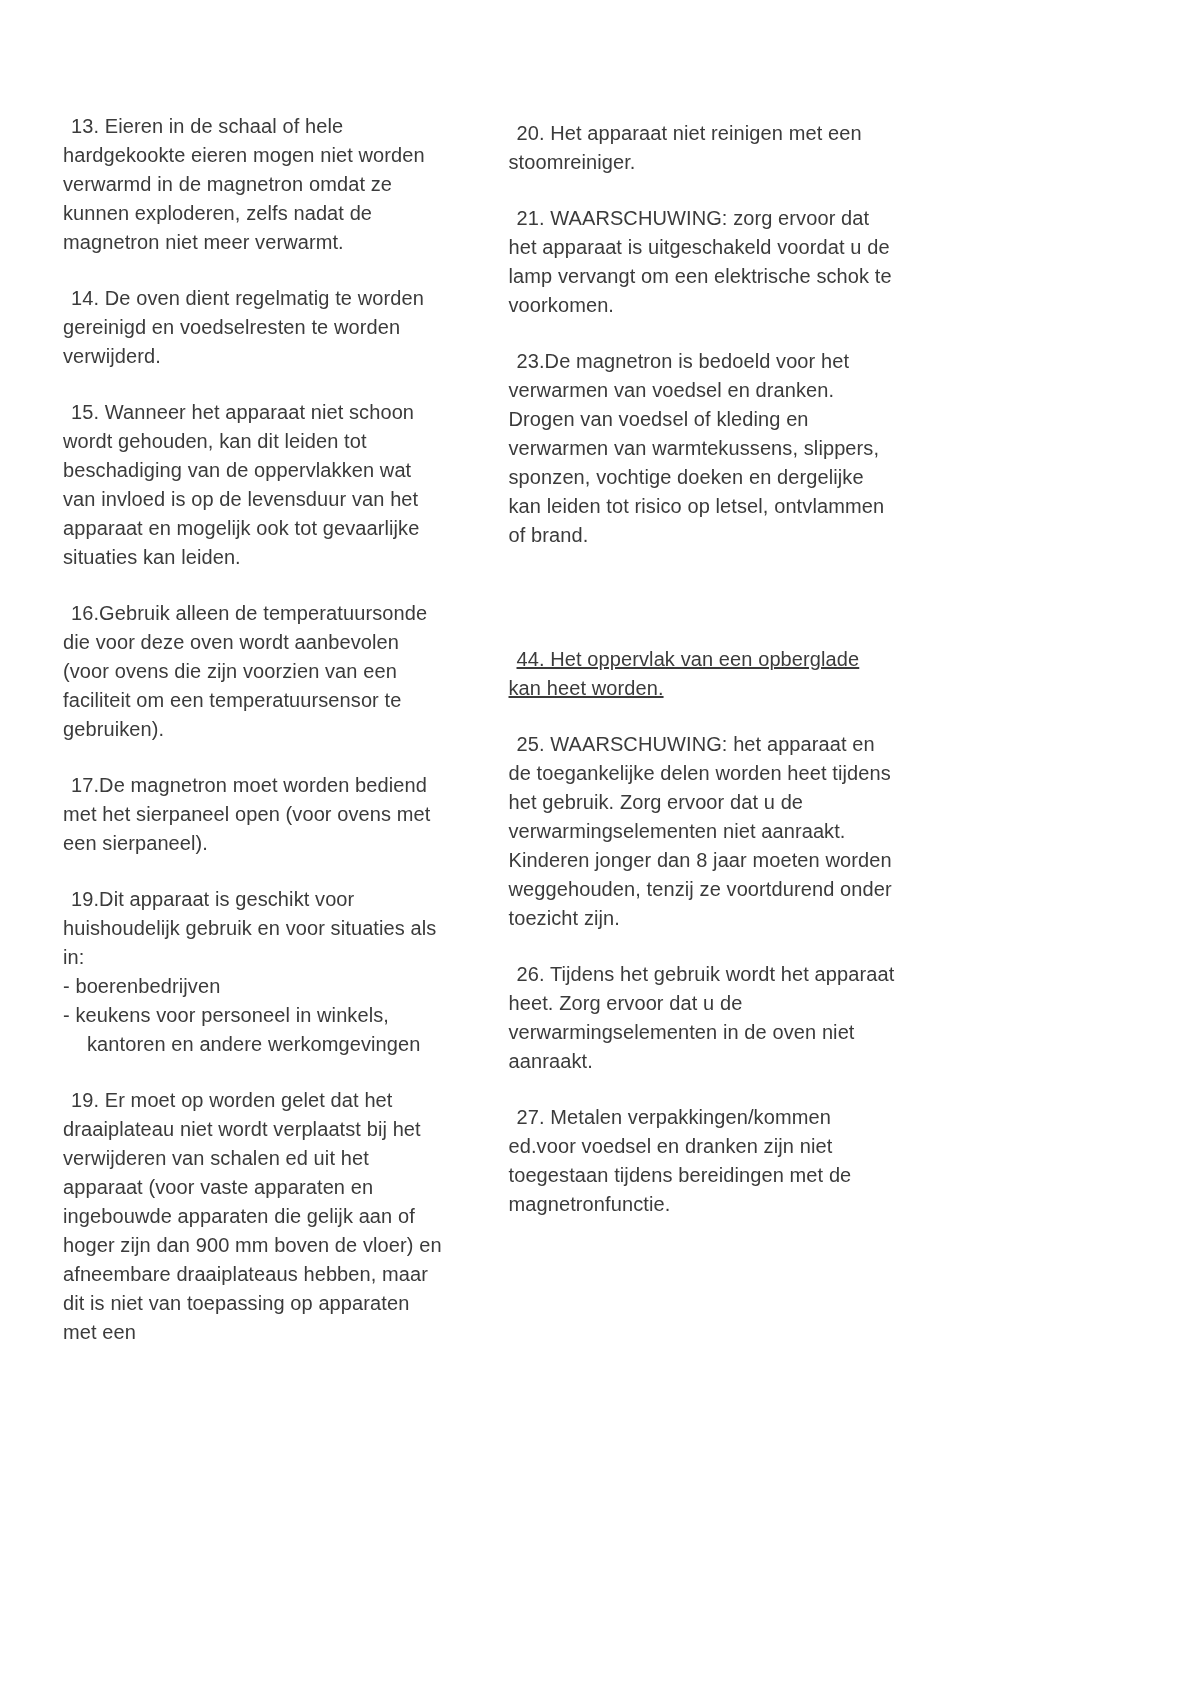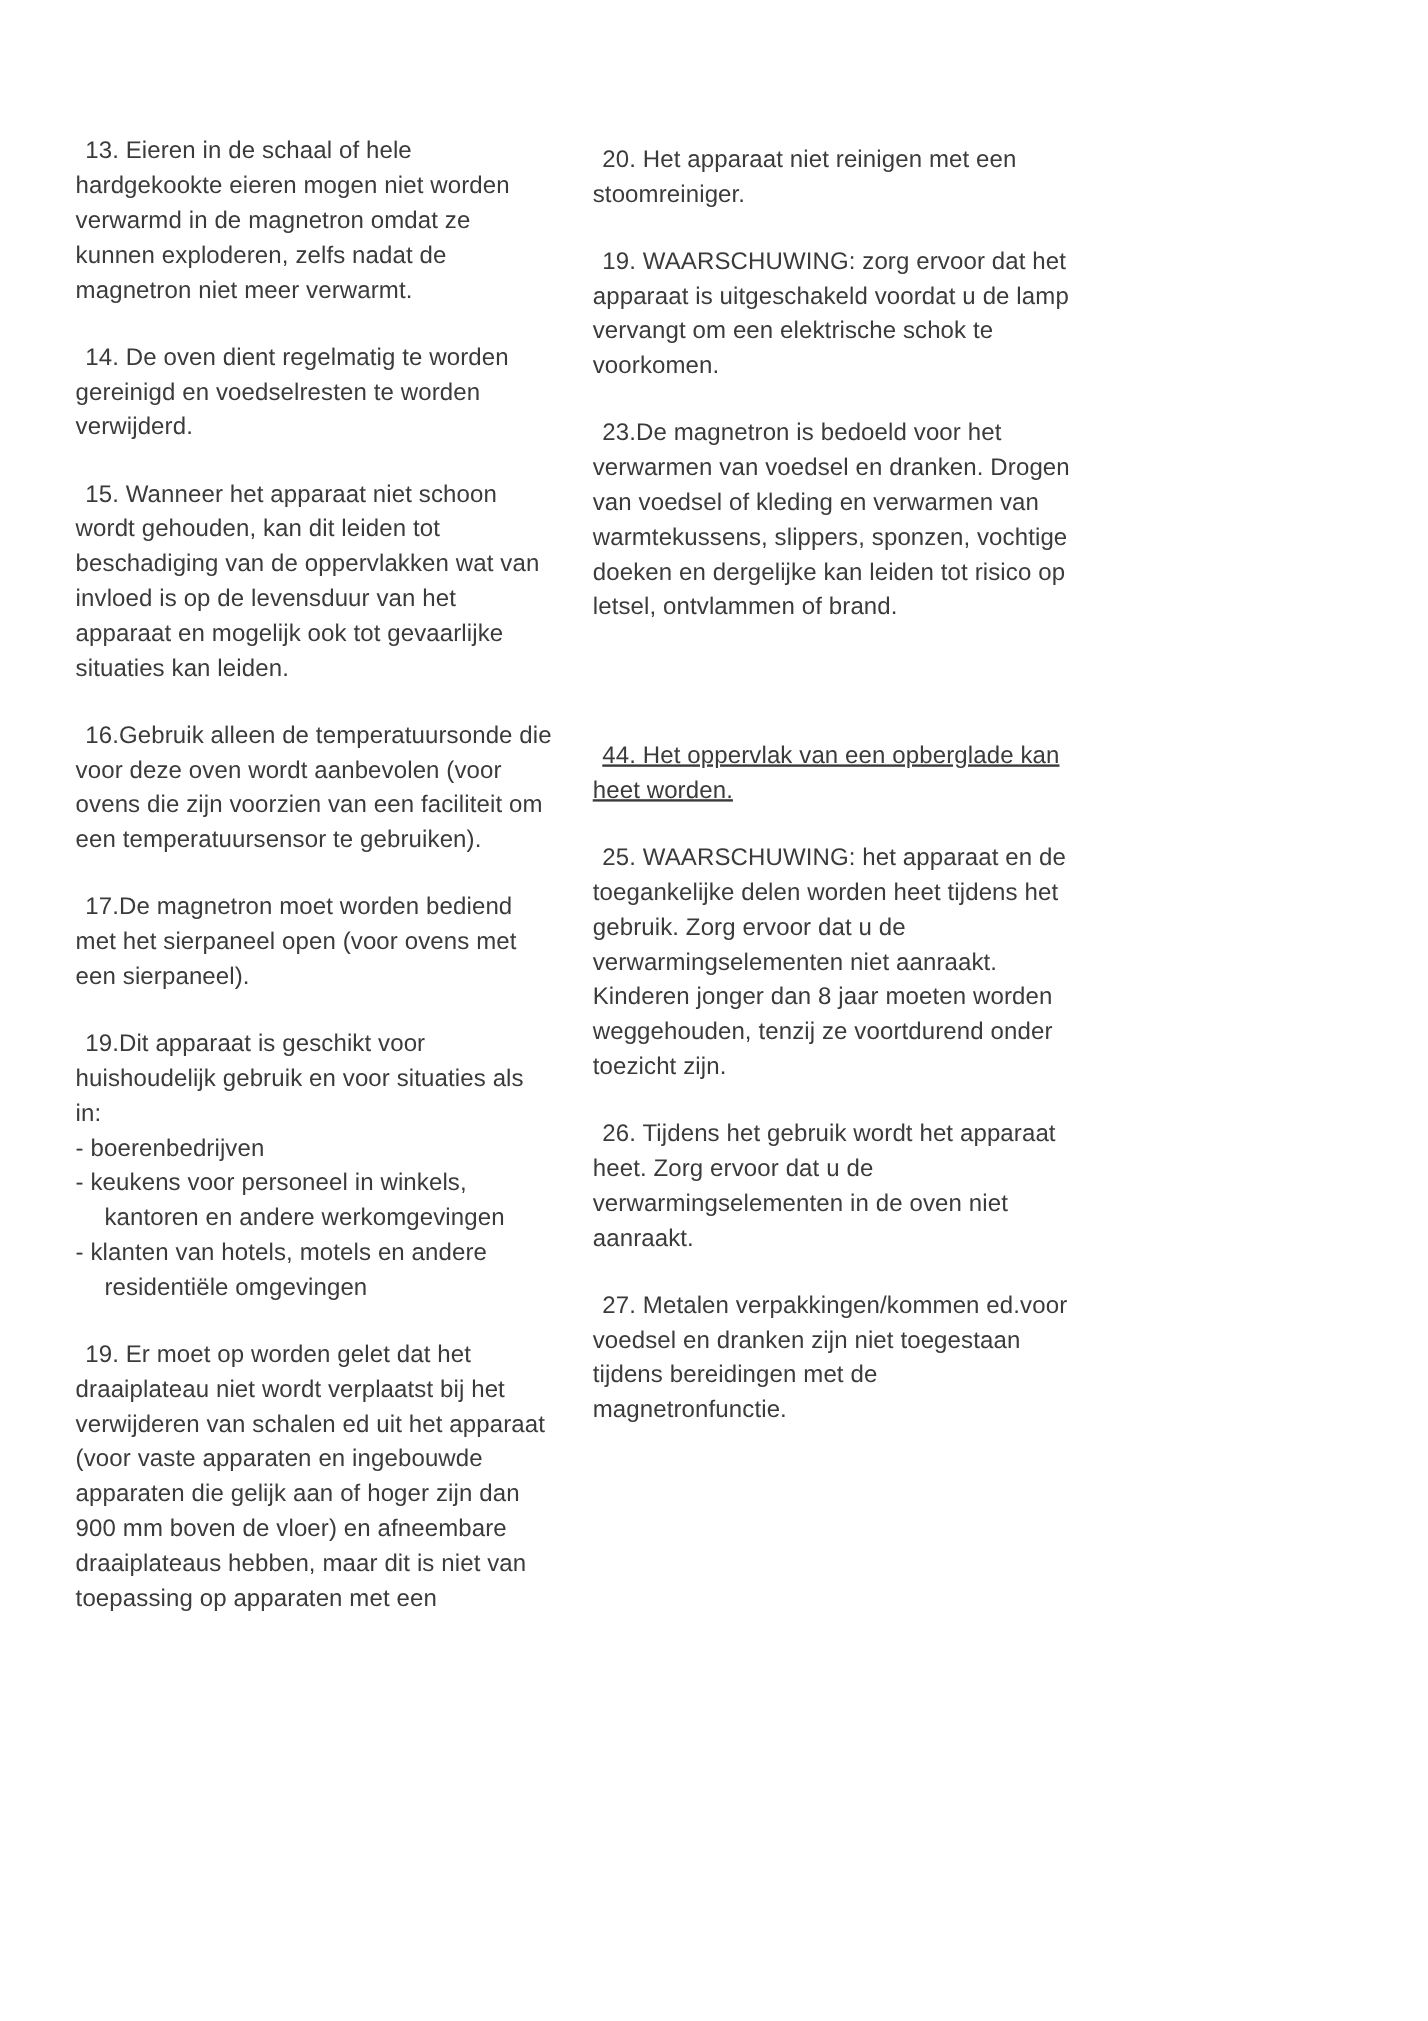--- a/index.html
+++ b/index.html
@@ -25,21 +25,21 @@
     display: flex;
     align-items: flex-start;
     gap: 33px;
   }
   .column {
     font-size: 20px;
     line-height: 29px;
     letter-spacing: 0.1px;
   }
   .column-left  { width: 482px; }
-  .column-right { width: 487px; padding-top: 7px; }
+  .column-right { width: 487px; padding-top: 7px; margin-left: 29px; }
   .item { margin-bottom: 27px; }
   .item p {
     margin: 0;
     text-indent: 8px;
   }
   .hanging-list { margin: 0; }
   .list-line {
     padding-left: 24px;
     text-indent: -24px;
   }
@@ -65,33 +65,32 @@
           <p>16.Gebruik alleen de temperatuursonde die voor deze oven wordt aanbevolen (voor ovens die zijn voorzien van een faciliteit om een temperatuursensor te gebruiken).</p>
         </div>
         <div class="item">
           <p>17.De magnetron moet worden bediend met het sierpaneel open (voor ovens met een sierpaneel).</p>
         </div>
         <div class="item">
           <p>19.Dit apparaat is geschikt voor huishoudelijk gebruik en voor situaties als in:</p>
           <div class="hanging-list">
             <div class="list-line">- boerenbedrijven</div>
             <div class="list-line">- keukens voor personeel in winkels, kantoren en andere werkomgevingen</div>
-            <div class="list-line">- klanten van hotels, motels en andere residentiële omgevingen</div>
           </div>
         </div>
         <div class="item">
           <p>19. Er moet op worden gelet dat het draaiplateau niet wordt verplaatst bij het verwijderen van schalen ed uit het apparaat (voor vaste apparaten en ingebouwde apparaten die gelijk aan of hoger zijn dan 900 mm boven de vloer) en afneembare draaiplateaus hebben, maar dit is niet van toepassing op apparaten met een</p>
         </div>
       </div>
     <div class="column column-right">
         <div class="item">
           <p>20. Het apparaat niet reinigen met een stoomreiniger.</p>
         </div>
         <div class="item">
-          <p>19. WAARSCHUWING: zorg ervoor dat het apparaat is uitgeschakeld voordat u de lamp vervangt om een elektrische schok te voorkomen.</p>
+          <p>21. WAARSCHUWING: zorg ervoor dat het apparaat is uitgeschakeld voordat u de lamp vervangt om een elektrische schok te voorkomen.</p>
         </div>
         <div class="item">
           <p>23.De magnetron is bedoeld voor het verwarmen van voedsel en dranken. Drogen van voedsel of kleding en verwarmen van warmtekussens, slippers, sponzen, vochtige doeken en dergelijke kan leiden tot risico op letsel, ontvlammen of brand.</p>
         </div>
         <div class="item">
           <p>44. Het oppervlak van een opberglade kan heet worden.</p>
         </div>
         <div class="item">
           <p>25. WAARSCHUWING: het apparaat en de toegankelijke delen worden heet tijdens het gebruik. Zorg ervoor dat u de verwarmingselementen niet aanraakt. Kinderen jonger dan 8 jaar moeten worden weggehouden, tenzij ze voortdurend onder toezicht zijn.</p>
         </div>

